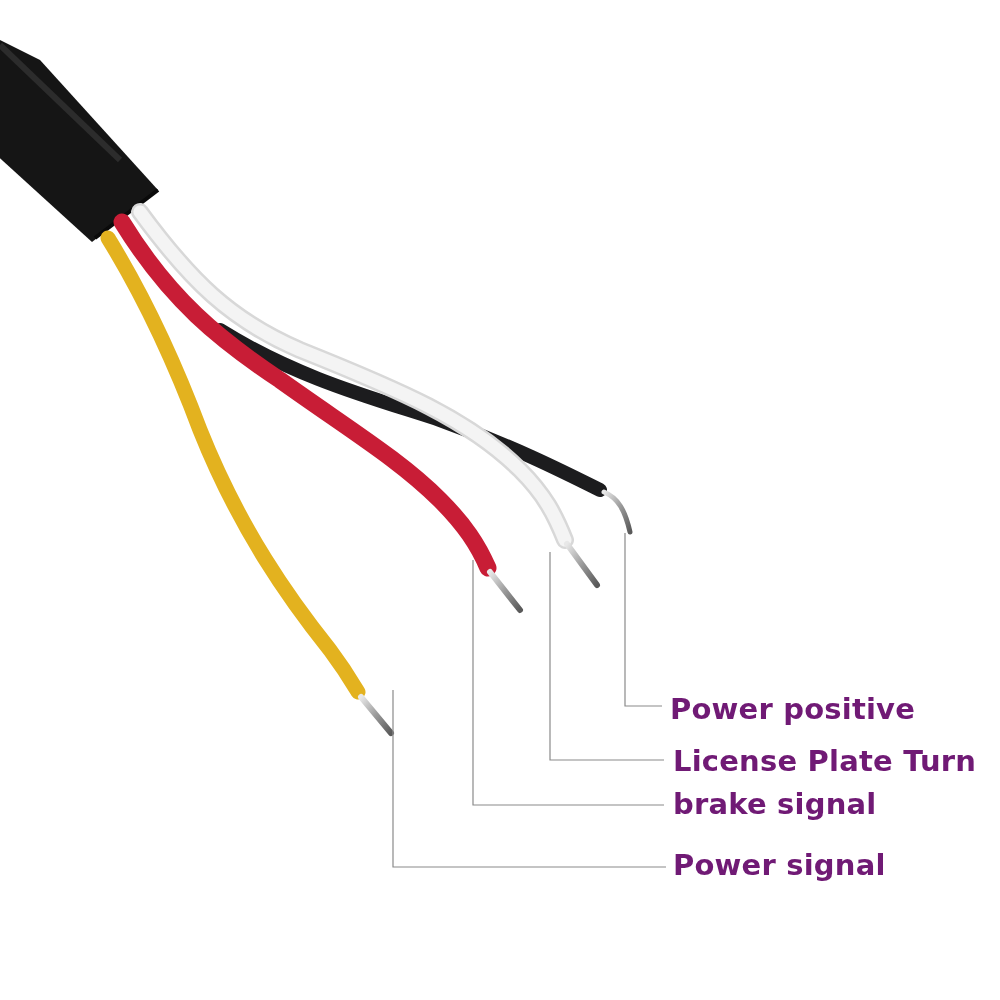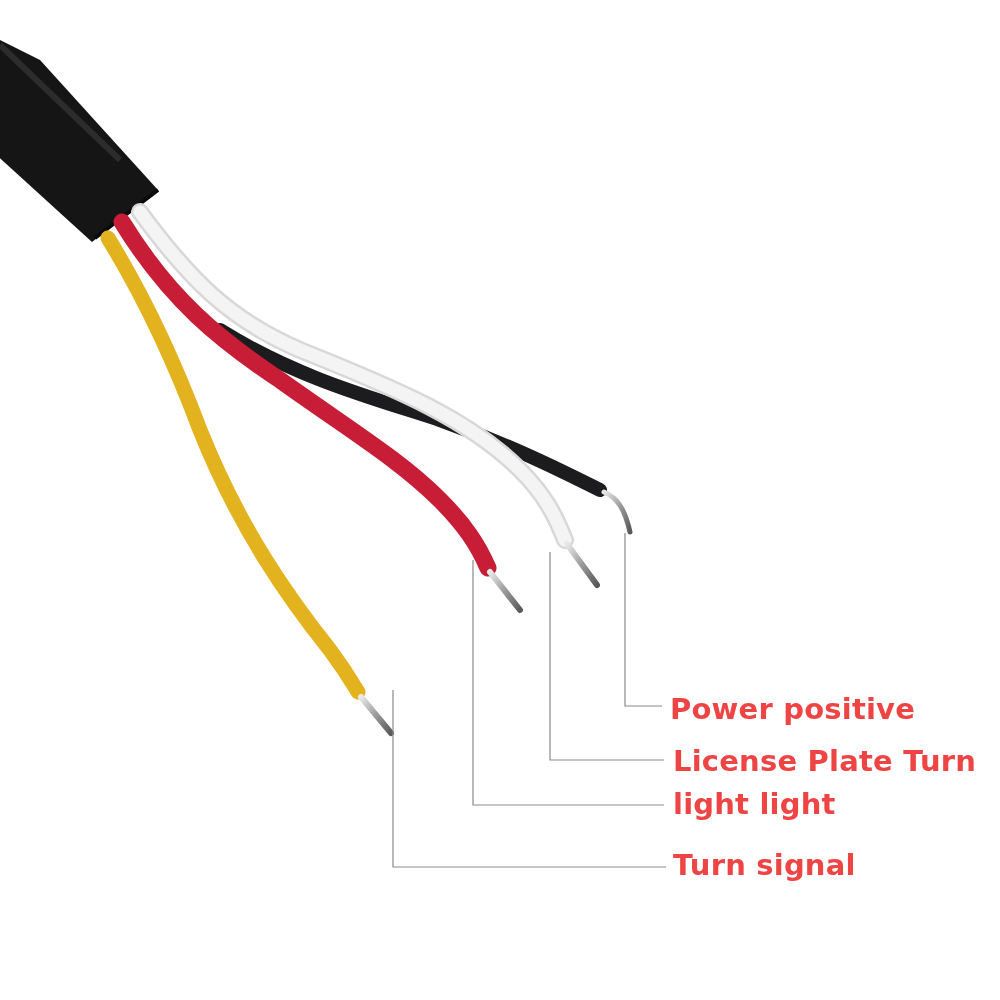--- a/index.html
+++ b/index.html
@@ -3,21 +3,21 @@
 <meta charset="utf-8">
 <style>
   html, body { margin: 0; padding: 0; background: #ffffff; }
   .stage { position: relative; width: 1000px; height: 1000px; overflow: hidden; background: #ffffff; }
   svg.wires { position: absolute; left: 0; top: 0; }
   .label {
     position: absolute;
     font-family: "DejaVu Sans", sans-serif;
     font-weight: bold;
     font-size: 29px;
-    color: #ef4444;
+    color: #701a75;
     white-space: nowrap;
     letter-spacing: 0.2px;
   }
 </style>
 </head>
 <body>
 
 <div class="stage">
   <svg class="wires" width="1000" height="1000" viewBox="0 0 1000 1000">
     <defs>
@@ -58,15 +58,15 @@
     <g stroke="#8a8a8a" stroke-width="1.2" fill="none">
       <path d="M 625 533 L 625 706 L 662 706"></path>
       <path d="M 550 552 L 550 760 L 664 760"></path>
       <path d="M 473 560 L 473 805 L 664 805"></path>
       <path d="M 393 690 L 393 867 L 666 867"></path>
     </g>
   </svg>
 
   <div class="label" style="left:670px; top:692px;">Power positive</div>
   <div class="label" style="left:673px; top:744px;">License Plate Turn</div>
-  <div class="label" style="left:673px; top:787px;">light light</div>
-  <div class="label" style="left:673px; top:848px;">Turn signal</div>
+  <div class="label" style="left:673px; top:787px;">brake signal</div>
+  <div class="label" style="left:673px; top:848px;">Power signal</div>
 </div>
 
 </body></html>

